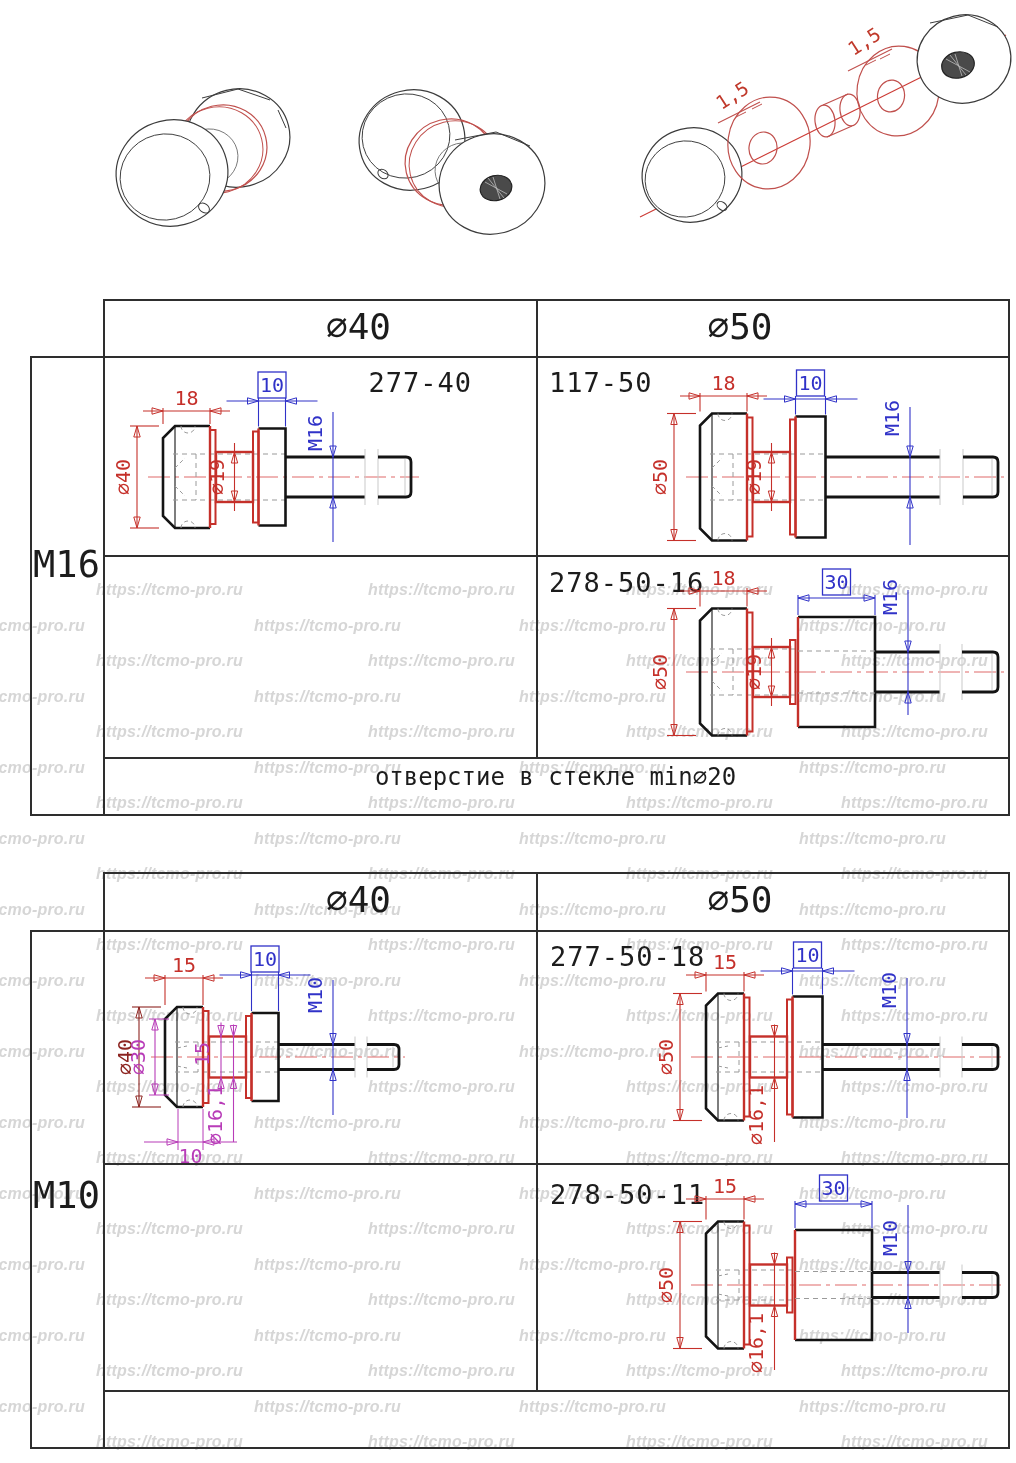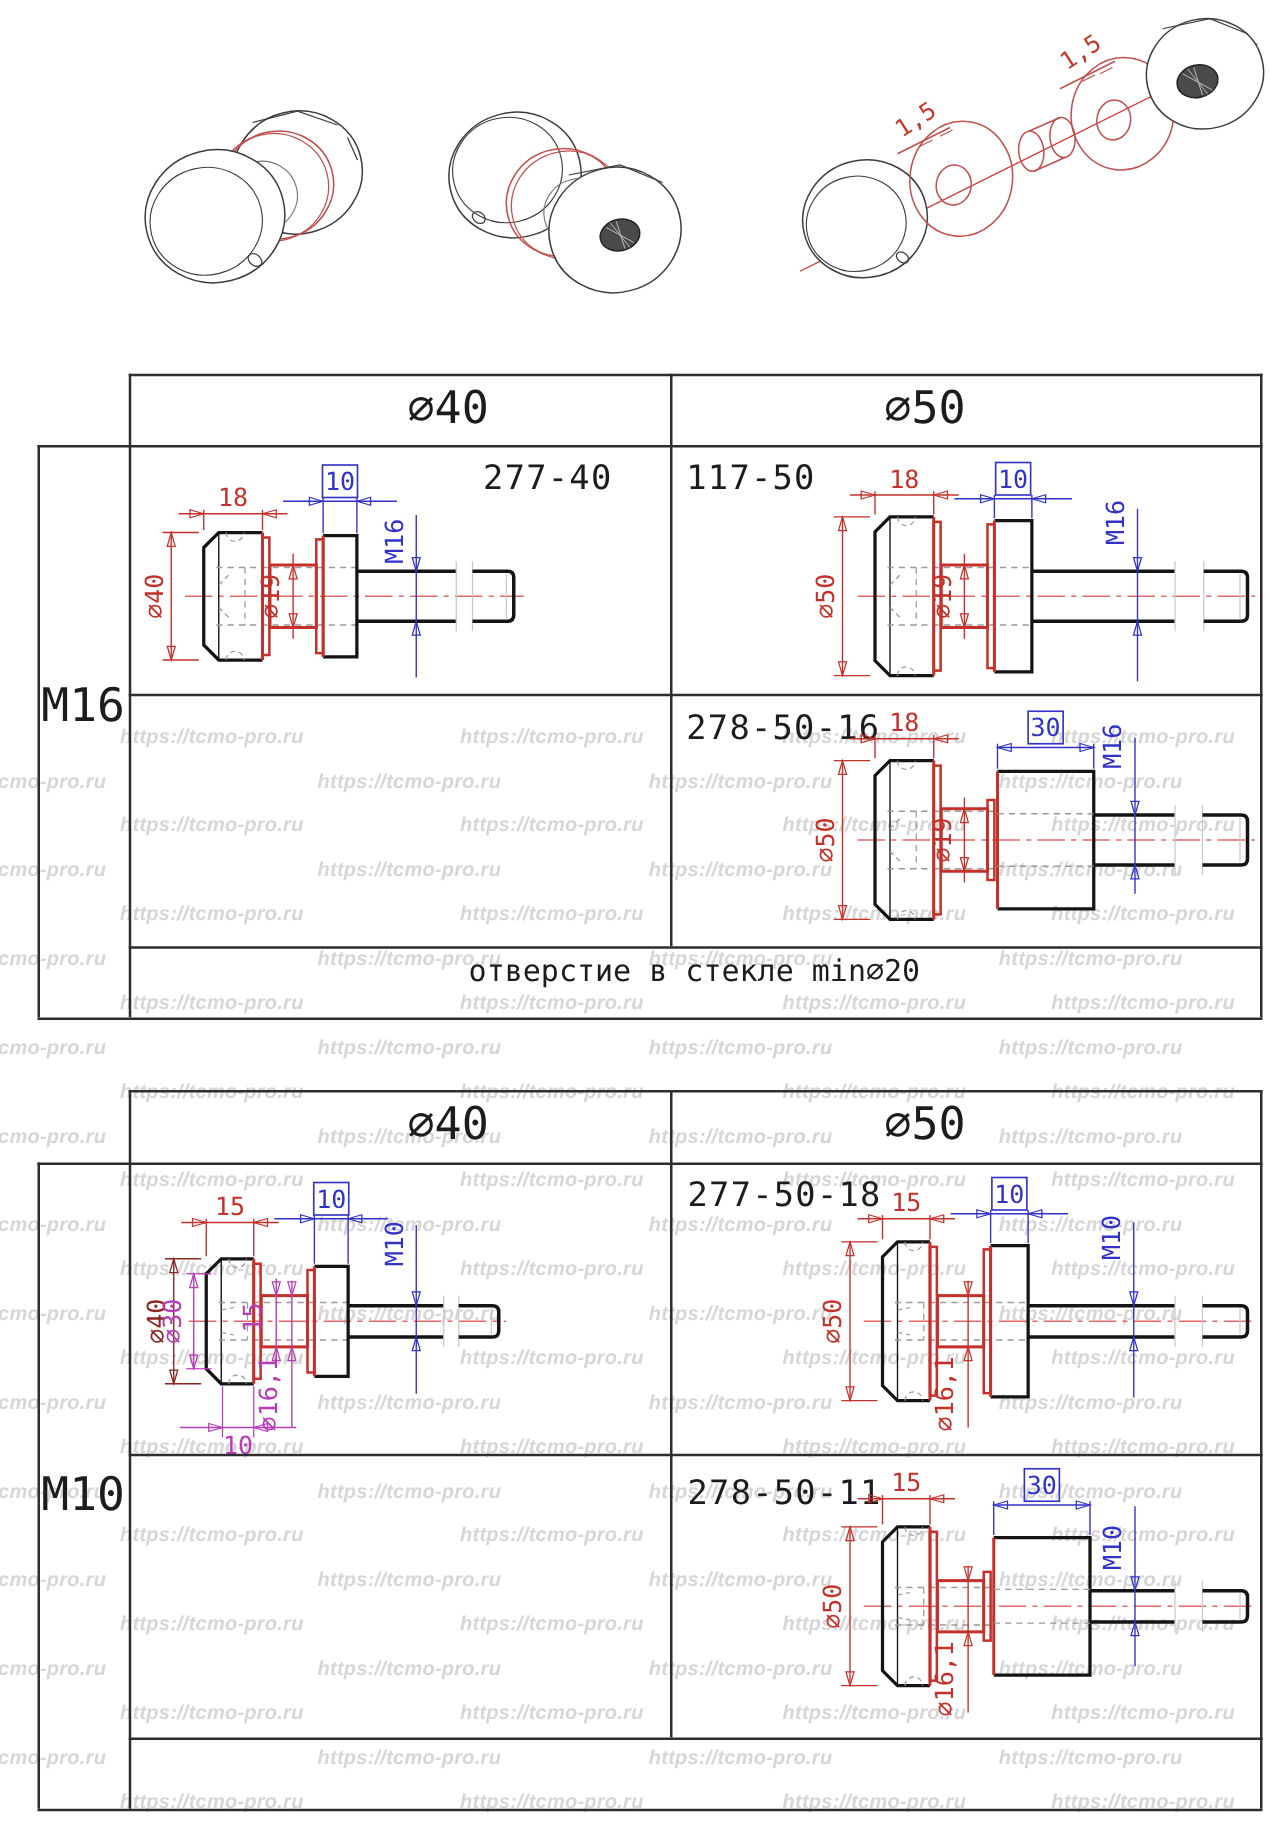--- a/index.html
+++ b/index.html
@@ -185,21 +185,21 @@
         <ellipse cx="332" cy="54" rx="47" ry="44" transform="rotate(-14 332 54)" fill="#fff"></ellipse>
         <path d="M298 18 L336 10 L366 22" stroke-width="1"></path>
         <ellipse cx="326" cy="60" rx="16.5" ry="13" transform="rotate(-14 326 60)" fill="#4a4a4a" stroke="#222"></ellipse>
         <path d="M314 54 L338 67 M318 50 L334 70 M323 49 L330 71" stroke="#bdbdbd" stroke-width=".8"></path>
       </g>
     </svg>
 
     <div class="tech hdr" style="left:142px;top:306px;width:433px">⌀40</div>
     <div class="tech hdr" style="left:504px;top:306px;width:472px">⌀50</div>
     <div class="tech rowlab" style="left:30px;top:543px;width:73px">M16</div>
-    <div class="tech part right" style="left:330px;top:367px;width:160px">277-40</div>
+    <div class="tech part right" style="left:312px;top:367px;width:160px">277-40</div>
     <div class="tech part" style="left:549px;top:367px">117-50</div>
     <div class="tech part" style="left:549px;top:567px">278-50-16</div>
     <div class="tech note" style="left:103px;top:763px;width:905px">отверстие в стекле min⌀20</div>
 
     <div class="tech hdr" style="left:142px;top:879px;width:433px">⌀40</div>
     <div class="tech hdr" style="left:504px;top:879px;width:472px">⌀50</div>
     <div class="tech rowlab" style="left:30px;top:1174px;width:73px">M10</div>
     <div class="tech part" style="left:550px;top:941px">277-50-18</div>
     <div class="tech part" style="left:550px;top:1179px">278-50-11</div>
 

